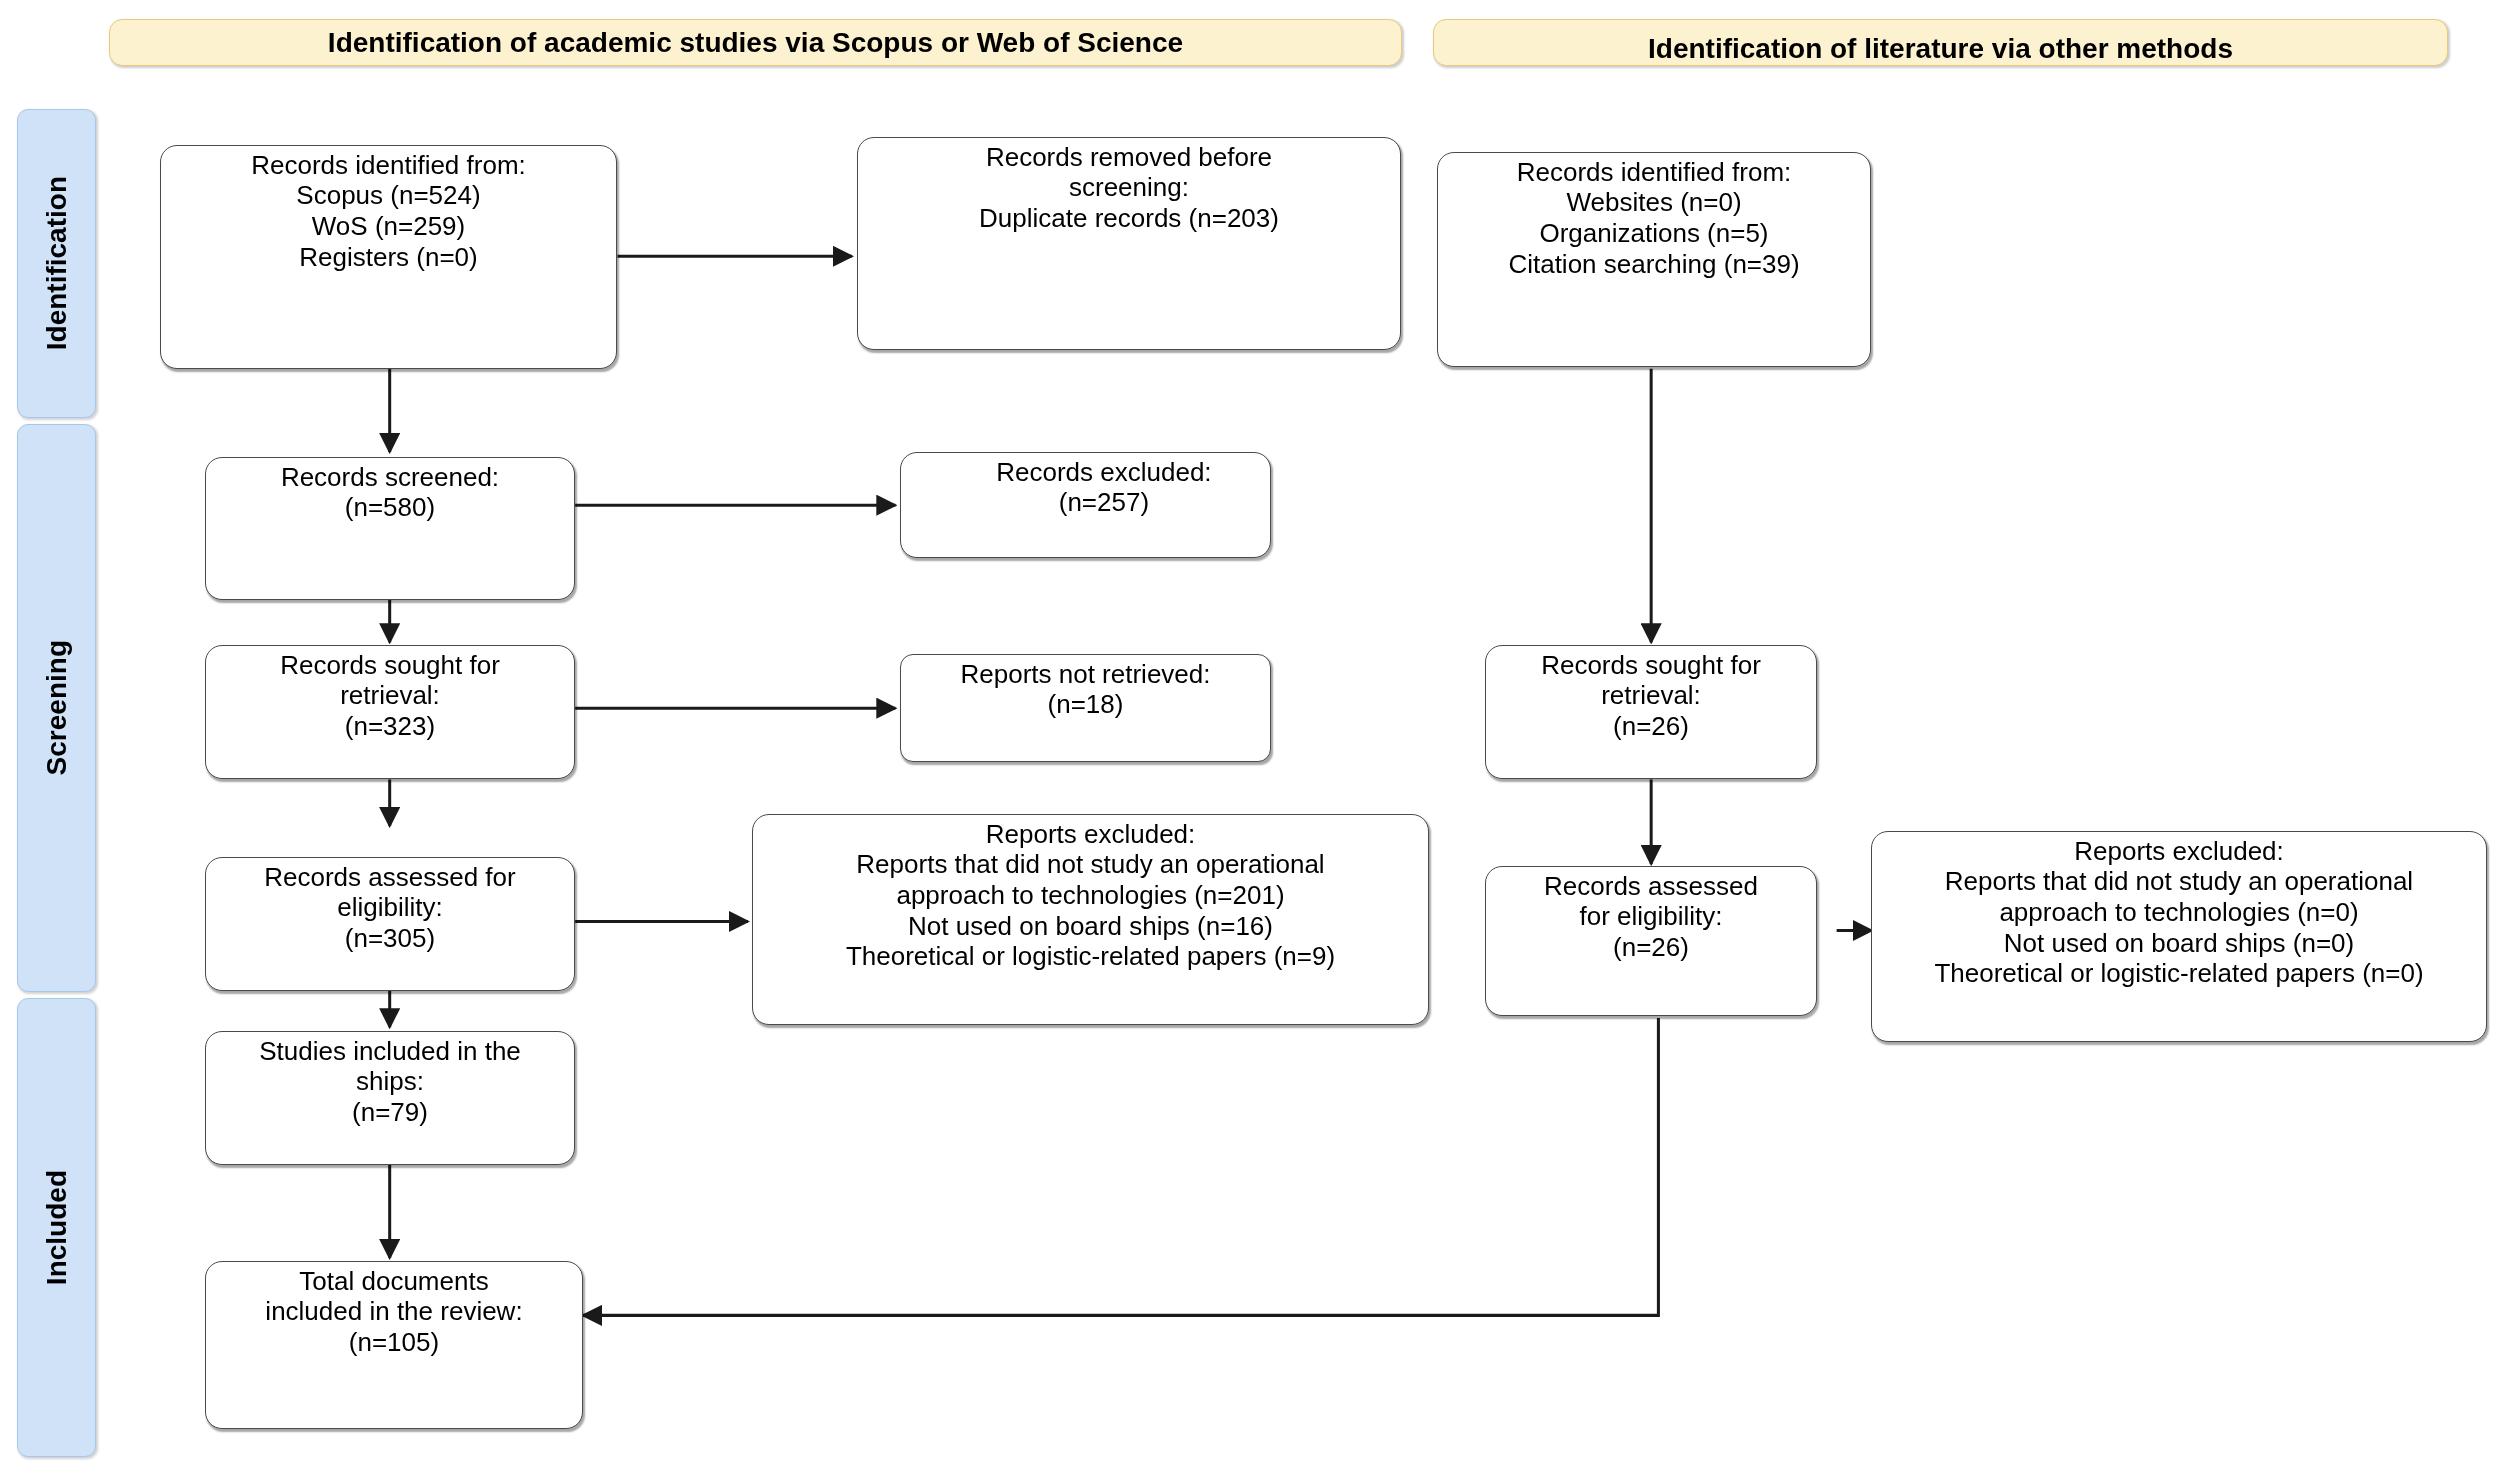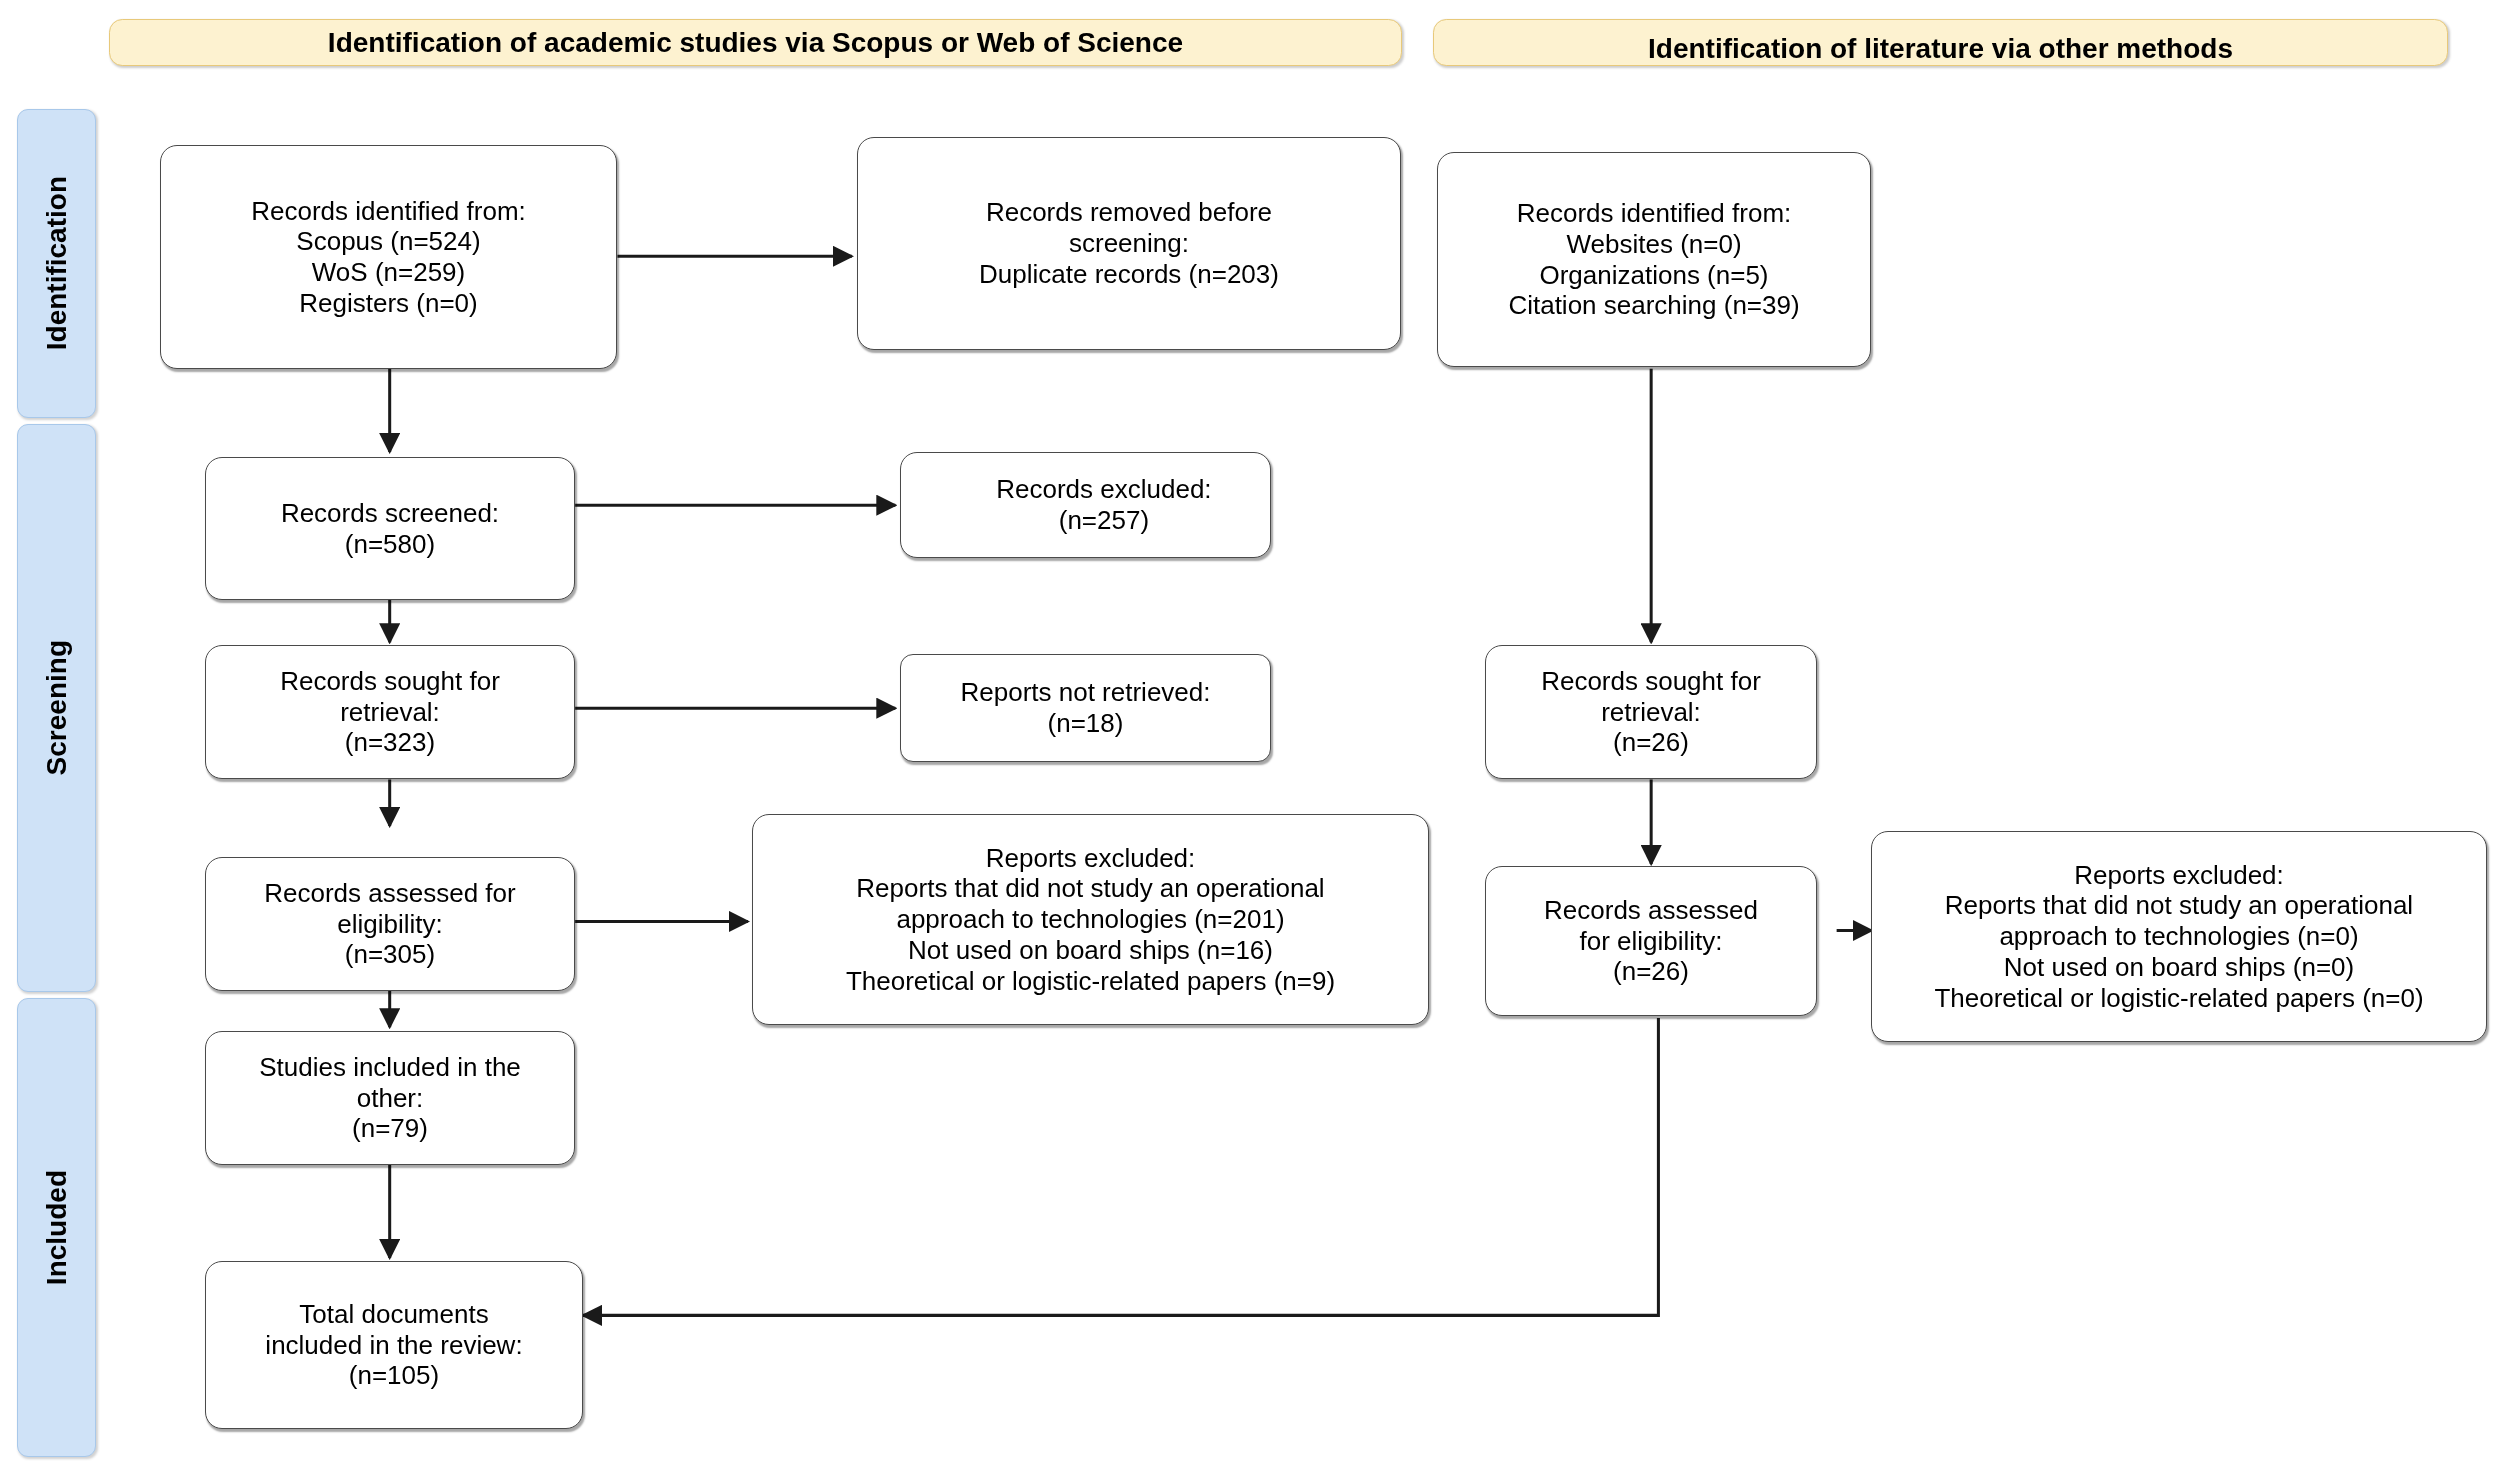--- a/index.html
+++ b/index.html
@@ -64,21 +64,21 @@
     white-space: nowrap;
   }
   
   .node {
     position: absolute;
     background: #ffffff;
     border: 1.8px solid #4a4a4a;
     border-radius: 17px;
     box-shadow: 1.8px 2.4px 1.8px rgba(0,0,0,0.35);
     display: flex;
-    align-items: center;
+    align-items: flex-start;
     justify-content: center;
     box-sizing: border-box;
     padding: 3.6px 7.2px;
   }
   .node .lines {
     text-align: center;
     font-size: 26px;
     line-height: 1.18;
     color: #000000;
   }
@@ -202,21 +202,21 @@
       <div>Reports that did not study an operational</div>
       <div>approach to technologies (n=201)</div>
       <div>Not used on board ships (n=16)</div>
       <div>Theoretical or logistic-related papers (n=9)</div>
     </div>
   </div>
 
   <div class="node" style="left:205px; top:1031px; width:370px; height:134px;">
     <div class="lines">
       <div>Studies included in the</div>
-      <div>other:</div>
+      <div>ships:</div>
       <div>(n=79)</div>
     </div>
   </div>
 
   <div class="node" style="left:205px; top:1261px; width:378px; height:168px;">
     <div class="lines">
       <div>Total documents</div>
       <div>included in the review:</div>
       <div>(n=105)</div>
     </div>

